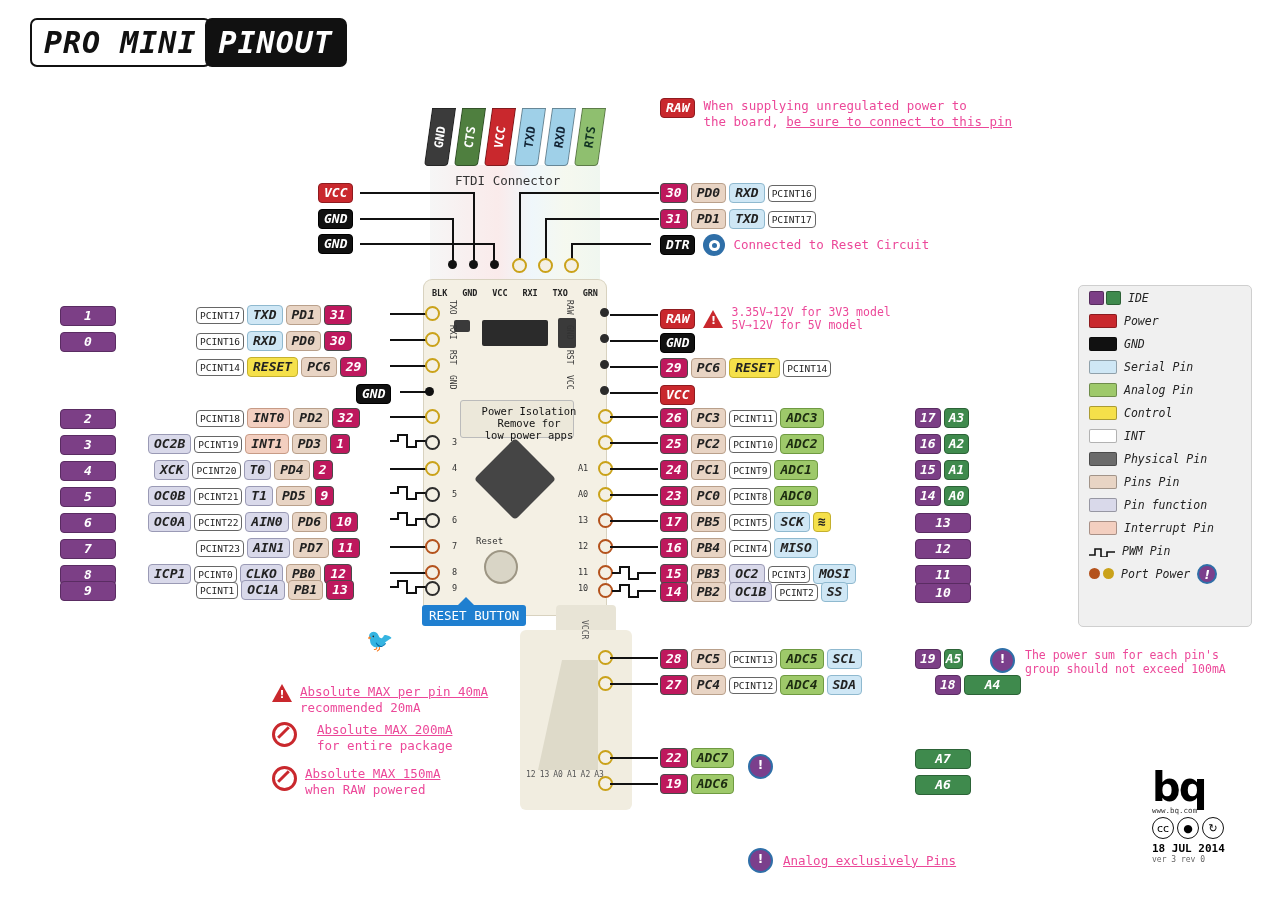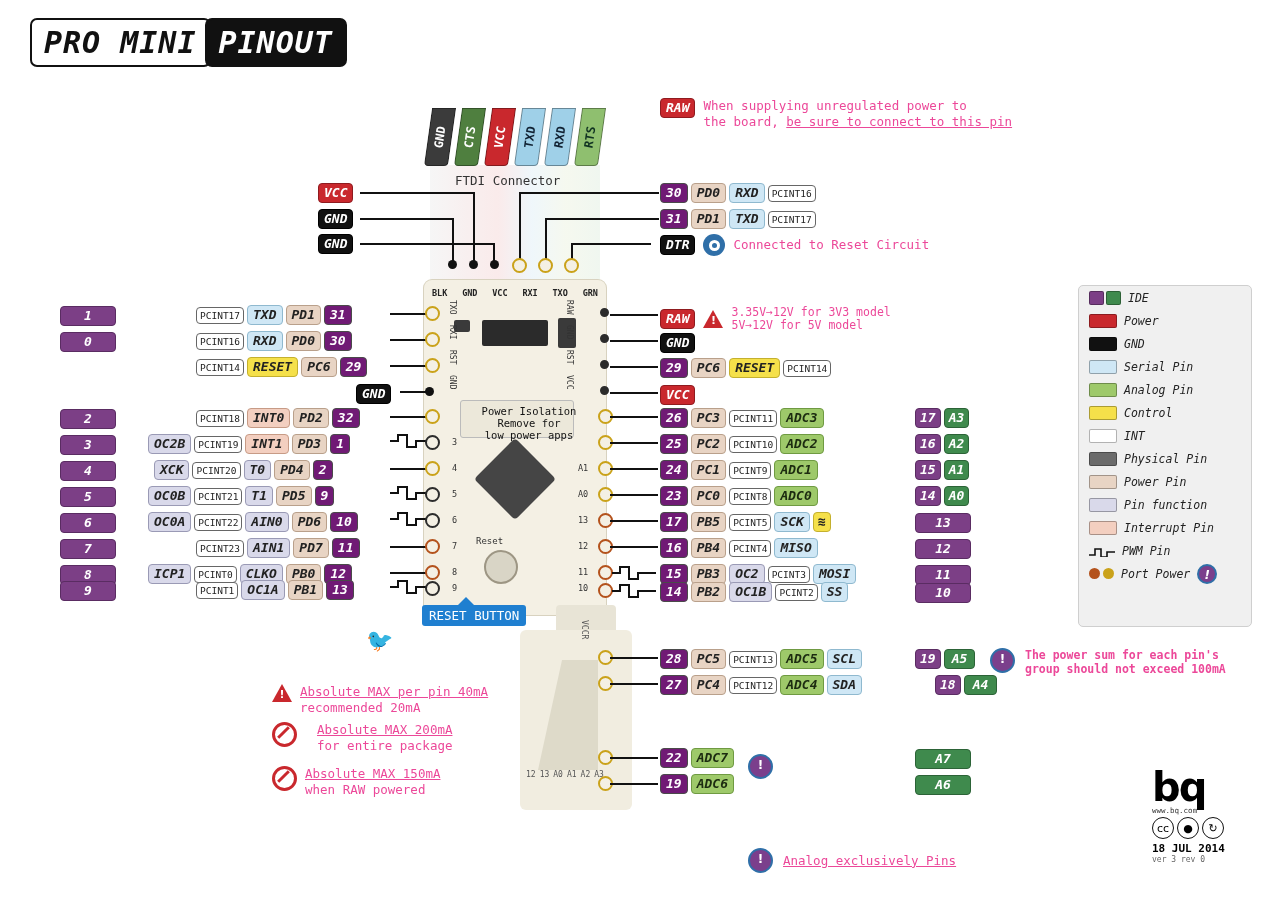--- a/index.html
+++ b/index.html
@@ -5,21 +5,21 @@
   html,body{margin:0;padding:0;background:#ffffff;}
   body{width:1280px;height:905px;position:relative;font-family:"DejaVu Sans Mono",monospace;overflow:hidden;}
   .abs{position:absolute;}
   
   #title{left:30px;top:18px;}
   .title-box{display:inline-block;vertical-align:middle;border:2.5px solid #111;border-radius:7px;padding:5px 12px;font-style:italic;font-weight:bold;font-size:30px;letter-spacing:1px;color:#111;background:#fff;}
   .title-box.dark{background:#111;color:#fff;border-color:#111;margin-left:-6px;}
   
   .chip{display:inline-block;border:1px solid #555;border-radius:4px;padding:1px 5px;font-size:13px;font-style:italic;font-weight:bold;line-height:16px;text-align:center;white-space:nowrap;}
   .chip.sm{font-size:9.5px;font-style:normal;font-weight:normal;padding:2px 3px;line-height:11px;}
-  .c-phys{background:#701a75;color:#fff;border-color:#4a4a4a;}
+  .c-phys{background:#be185d;color:#fff;border-color:#4a4a4a;}
   .c-port{background:#e8d4c4;color:#222;border-color:#b9a08b;}
   .c-func{background:#d9d9ea;color:#222;border-color:#9a9ab5;}
   .c-int{background:#f3cfc0;color:#222;border-color:#c79b86;}
   .c-serial{background:#cfe7f5;color:#222;border-color:#8fb9cf;}
   .c-analog{background:#9ec96a;color:#1c2b10;border-color:#6f9a42;}
   .c-ctrl{background:#f5e04a;color:#222;border-color:#c4b02e;}
   .c-power{background:#c9282d;color:#fff;border-color:#8f1b1f;}
   .c-gnd{background:#111;color:#fff;border-color:#000;}
   .c-vcc{background:#c9282d;color:#fff;border-color:#8f1b1f;}
   .c-ide{background:#7c3f86;color:#fff;border-color:#5a2c62;}
@@ -460,35 +460,35 @@
 <div class="abs hline" style="left:610px;top:657px;width:48px;"></div>
 <div class="abs row" style="left:660px;top:649px;">
   <span class="chip c-phys">28</span>
   <span class="chip c-port">PC5</span>
   <span class="chip sm c-white">PCINT13</span>
   <span class="chip c-analog">ADC5</span>
   <span class="chip c-serial">SCL</span>
 </div>
 <div class="abs row" style="left:915px;top:649px;">
   <span class="chip c-ide" style="padding:1px 4px">19</span>
-  <span class="chip c-ide2" style="padding:1px 7px">A5</span>
+  <span class="chip c-ide2" style="padding:1px 1px">A5</span>
 </div>
 
 <div class="abs pad" style="left:598px;top:676px;"></div>
 <div class="abs hline" style="left:610px;top:683px;width:48px;"></div>
 <div class="abs row" style="left:660px;top:675px;">
   <span class="chip c-phys">27</span>
   <span class="chip c-port">PC4</span>
   <span class="chip sm c-white">PCINT12</span>
   <span class="chip c-analog">ADC4</span>
   <span class="chip c-serial">SDA</span>
 </div>
 <div class="abs row" style="left:935px;top:675px;">
   <span class="chip c-ide" style="padding:1px 4px">18</span>
-  <span class="chip c-ide2" style="padding:1px 8px">A4</span>
+  <span class="chip c-ide2" style="padding:1px 20px">A4</span>
 </div>
 
 <div class="abs pad" style="left:598px;top:750px;"></div>
 <div class="abs hline" style="left:610px;top:757px;width:48px;"></div>
 <div class="abs row" style="left:660px;top:748px;">
   <span class="chip c-phys">22</span>
   <span class="chip c-analog">ADC7</span>
 </div>
 <div class="abs" style="left:915px;top:748px;"><span class="chip c-ide2" style="width:44px">A7</span></div>
 
@@ -509,21 +509,21 @@
   <span class="noentry"></span>
   <span class="note"><span class="u">Absolute MAX 200mA</span><br><span>for entire package</span></span>
 </div>
 <div class="abs row" style="left:272px;top:766px;gap:8px;align-items:flex-start;">
   <span class="noentry"></span>
   <span class="note"><span class="u">Absolute MAX 150mA</span><br><span>when RAW powered</span></span>
 </div>
 
 <div class="abs row" style="left:990px;top:648px;gap:10px;align-items:flex-start;">
   <span class="circA"></span>
-  <span class="note" style="font-size:11.5px;line-height:14px;font-weight:bold;"><span>The power sum for each pin's</span><br><span>group should not exceed 100mA</span></span>
+  <span class="note" style="font-size:11.5px;line-height:14px;"><span>The power sum for each pin's</span><br><span>group should not exceed 100mA</span></span>
 </div>
 
 <div class="abs row" style="left:748px;top:848px;gap:10px;">
   <span class="circA"></span>
   <span class="note" style="text-decoration:underline;">Analog exclusively Pins</span>
 </div>
 
 <div class="abs" id="legend">
   <div class="lg-row">
     <span style="display:flex;gap:2px;">
@@ -555,21 +555,21 @@
   <div class="lg-row">
       <span class="sw" style="background:#fff"></span>
       <span>INT</span>
     </div>
   <div class="lg-row">
       <span class="sw" style="background:#6b6b6b"></span>
       <span>Physical Pin</span>
     </div>
   <div class="lg-row">
       <span class="sw" style="background:#e8d4c4"></span>
-      <span>Power Pin</span>
+      <span>Pins Pin</span>
     </div>
   <div class="lg-row">
       <span class="sw" style="background:#d9d9ea"></span>
       <span>Pin function</span>
     </div>
   <div class="lg-row">
       <span class="sw" style="background:#f3cfc0"></span>
       <span>Interrupt Pin</span>
     </div>
   <div class="lg-row">

